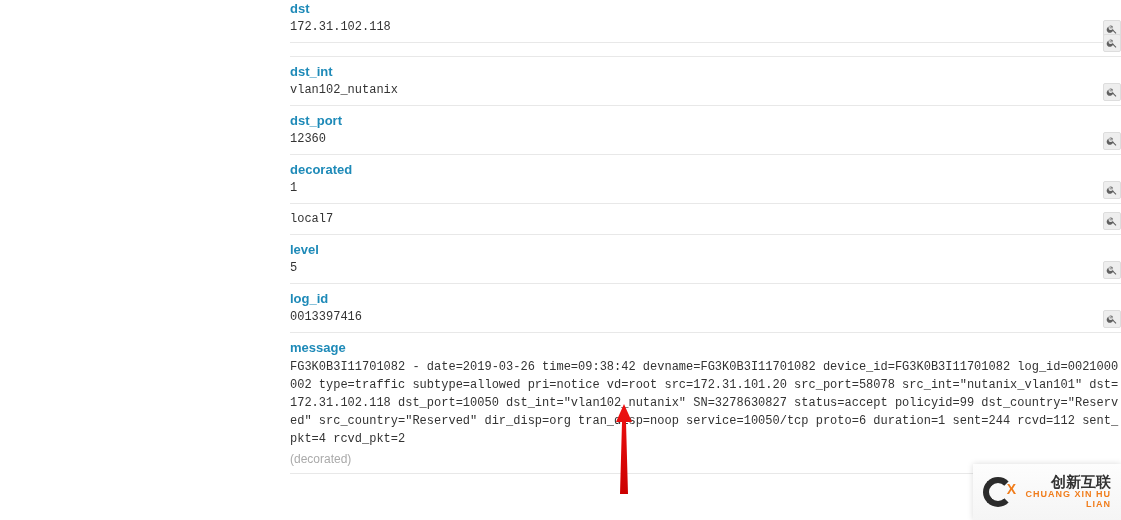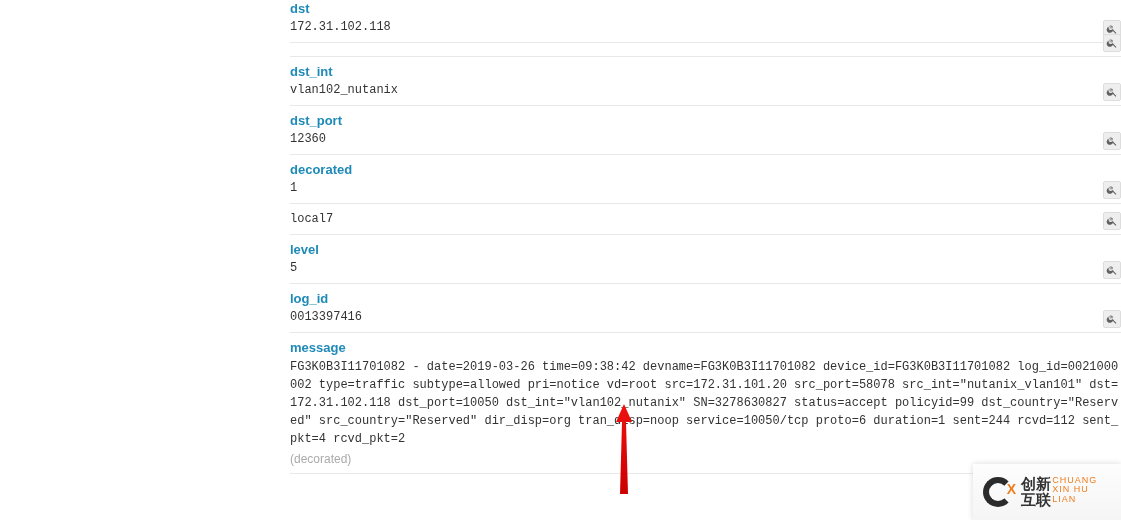--- a/index.html
+++ b/index.html
@@ -95,23 +95,23 @@
       border: 6px solid #2b2b2b;
       border-right-color: transparent;
       border-radius: 50%;
       box-sizing: border-box;
     }
     .wm-x {
       position: absolute; right: -3px; top: 4px;
       font-weight: 900; font-size: 14px;
       color: #f07d1c;
     }
-    .wm-text { display:flex; flex-direction:row; line-height:1.1; }
+    .wm-text { display:flex; flex-direction:column; line-height:1.1;text-align:right; }
     .wm-text .line1 { font-size:15px; font-weight:700; color:#333; }
-    .wm-text .line2 { font-size:9px; letter-spacing:1px; color:#f07d1c; }
+    .wm-text .line2 { font-size:9px; letter-spacing:1px; color:#f07d1c;font-weight:bold; }
   </style>
 </head>
 <body>
 
 <div class="left-gap"></div>
 
 <div class="content">
 
   <div class="field-row" style="padding-top:0;">
     <div class="field-label">dst</div>

